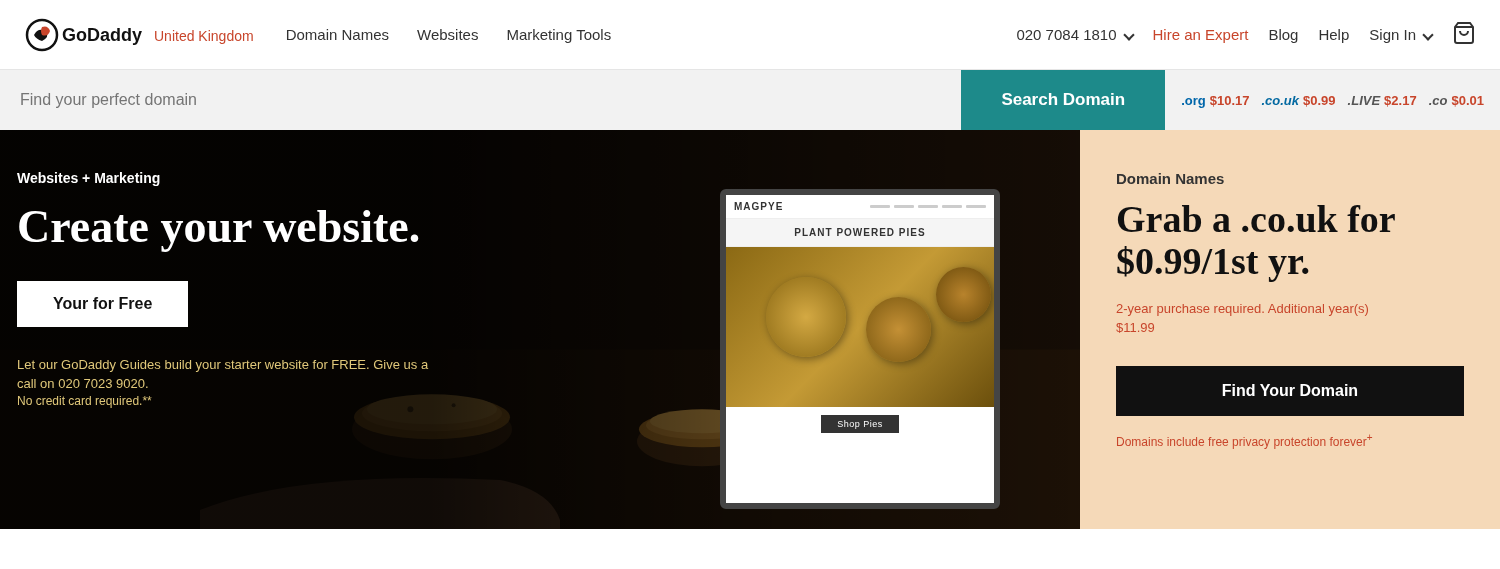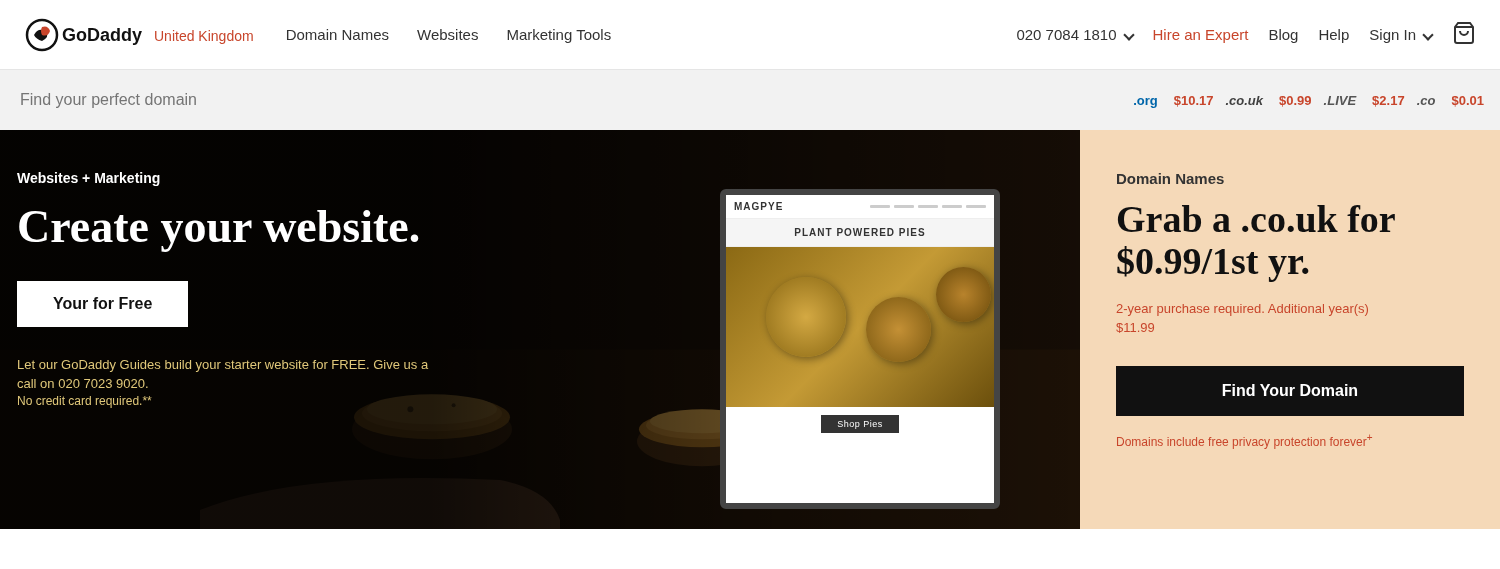--- a/index.html
+++ b/index.html
@@ -110,30 +110,30 @@
     .domain-prices {
       display: flex;
       align-items: center;
       padding: 0 16px;
       gap: 12px;
       background: #f2f2f2;
     }
     .domain-price-item {
       display: flex;
       align-items: center;
-      gap: 16px;
+      gap: 4px;
       font-size: 13px;
       text-align: right;
     }
     .domain-price-val {
       color: #c8452b;
       font-weight: 600;
     }
     .domain-ext-org { color: #0066aa; font-style: normal; font-weight: 700; font-size: 13px; }
-    .domain-ext-couk { color: #404040; font-style: italic; font-weight: 700; font-size: 13px; }
+    .domain-ext-couk { color: #0369a1; font-style: italic; font-weight: 700; font-size: 13px; }
     .domain-ext-live { color: #555; font-style: italic; font-weight: 700; font-size: 13px; }
     .domain-ext-co { color: #555; font-style: italic; font-weight: 700; font-size: 13px; }
 
     
     .main-content {
       display: flex;
       height: 399px;
     }
 
     
@@ -414,20 +414,21 @@
         <path d="M16 10a4 4 0 01-8 0"></path>
       </svg>
     </div>
   </div>
 </header>
 
 <div class="search-section">
   <div class="search-input-wrap">
     <input type="text" class="search-input" placeholder="Find your perfect domain" style="">
   </div>
+  <button class="search-btn">Search Domain</button>
   <div class="domain-prices">
     <div class="domain-price-item">
       <span class="domain-ext-org">.org</span>
       <span class="domain-price-val">$10.17</span>
     </div>
     <div class="domain-price-item">
       <span class="domain-ext-couk">.co.uk</span>
       <span class="domain-price-val">$0.99</span>
     </div>
     <div class="domain-price-item">

